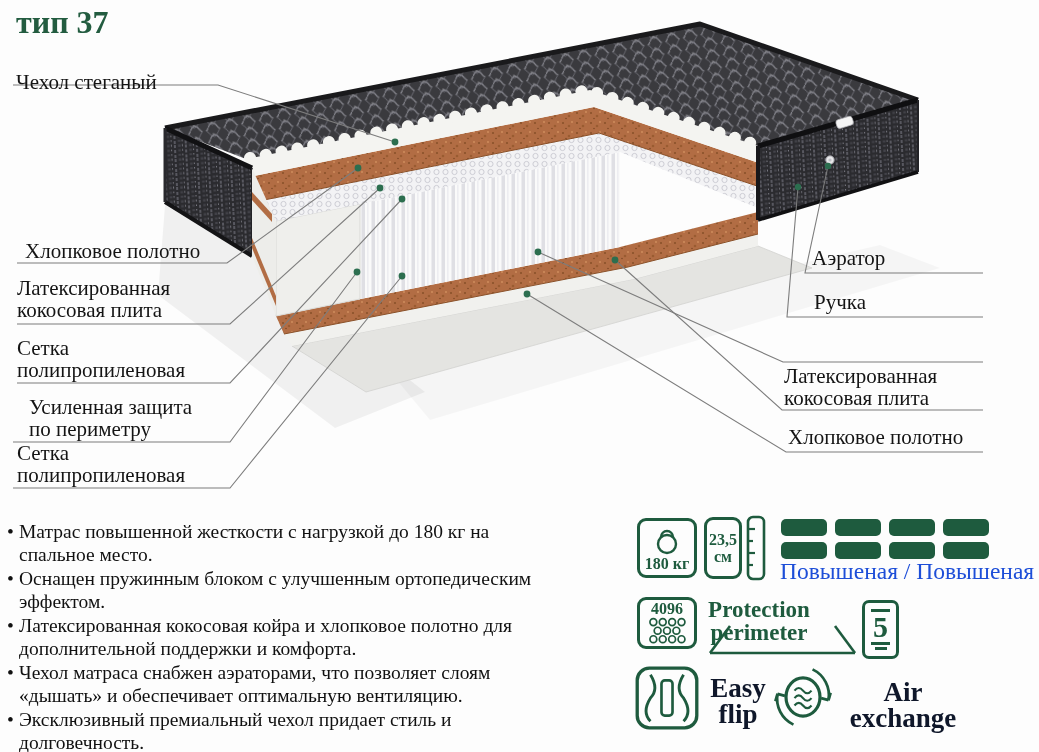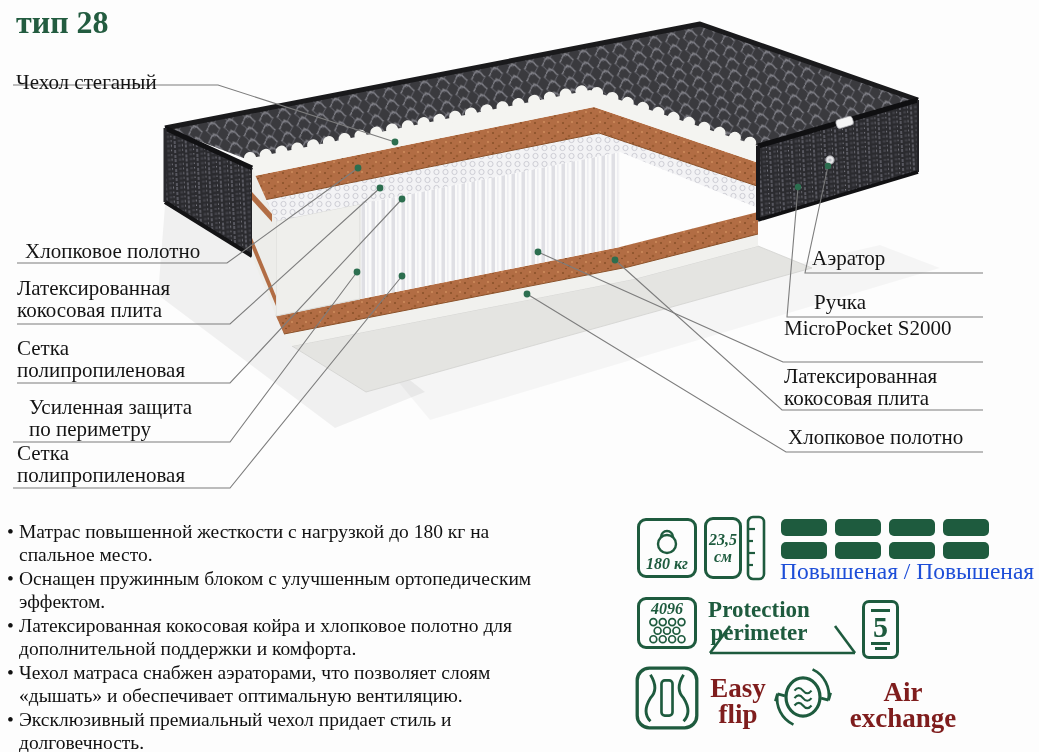--- a/index.html
+++ b/index.html
@@ -10,27 +10,27 @@
   .stage{position:absolute;inset:0;width:1039px;height:752px;}
   .ill{position:absolute;left:0;top:0;width:1039px;height:752px;}
   .page-title{position:absolute;left:16px;top:4px;font-size:32px;font-weight:bold;color:#235c40;}
   .lbl{position:absolute;font-size:21px;line-height:22px;color:#141414;white-space:nowrap;}
   .lbl span{display:block;}
   .features{position:absolute;left:6px;top:520px;width:530px;font-size:19.5px;line-height:23px;color:#111;}
   .feat{position:relative;padding-left:13px;margin:0 0 1px 0;white-space:normal;}
   .feat::before{content:"\2022";position:absolute;left:1px;top:0;}
   .iconbox{position:absolute;border:3px solid #1e5b3e;border-radius:9px;box-sizing:border-box;
            display:flex;flex-direction:column;align-items:center;justify-content:flex-end;}
-  .green{color:#1e5b3e;font-weight:bold;font-style:italic;}
+  .green{color:#1e5b3e;font-weight:bold;}
   .icn-caption{font-size:16px;line-height:17px;text-align:center;}
   .firm-grid{position:absolute;left:781px;top:519px;width:208px;display:grid;
              grid-template-columns:repeat(4,46px);grid-auto-rows:17px;column-gap:8px;row-gap:6px;}
   .firm-grid div{background:#1e5b3e;border-radius:5px;}
   .firm-label{position:absolute;left:780px;top:558px;width:259px;font-size:23.5px;color:#1d4ed8;white-space:nowrap;}
-  .big-green{font-size:27px;line-height:26px;font-weight:bold;color:#7f1d1d;text-align:center;}
+  .big-green{font-size:27px;line-height:26px;font-weight:bold;color:#0f172a;text-align:center;}
   .prot{position:absolute;left:684px;top:598px;width:150px;text-align:center;font-size:23px;line-height:23px;font-weight:bold;color:#1e5b3e;}
   .five-box{position:absolute;left:862px;top:600px;width:37px;height:59px;border:3px solid #1e5b3e;border-radius:7px;
             box-sizing:border-box;display:flex;flex-direction:column;align-items:center;justify-content:center;gap:2px;}
   .five-box .bar{width:19px;height:3px;background:#1e5b3e;}
   .five-box .bar2{width:12px;height:2.5px;background:#1e5b3e;}
   .five-box .num{font-size:30px;line-height:26px;font-weight:bold;color:#1e5b3e;}
 </style>
 </head>
 <body>
 
@@ -133,21 +133,21 @@
       <circle cx="357" cy="272" r="3.4"></circle>
         <circle cx="402" cy="276" r="3.4"></circle>
       <circle cx="828" cy="166" r="3.2"></circle>
         <circle cx="798" cy="187" r="3.2"></circle>
       <circle cx="538" cy="252" r="3.4"></circle>
         <circle cx="615" cy="260" r="3.4"></circle>
       <circle cx="527" cy="294" r="3.4"></circle>
     </g>
   </svg>
 
-  <div class="page-title">тип 28</div>
+  <div class="page-title">тип 37</div>
 
   <div class="lbl" style="left:16px;top:71px;">
     <span>Чехол стеганый</span>
     </div>
   <div class="lbl" style="left:25px;top:240px;">
     <span>Хлопковое полотно</span>
     </div>
   <div class="lbl" style="left:17px;top:277px;">
     <span>Латексированная</span>
     <span>кокосовая плита</span>
@@ -165,21 +165,20 @@
     <span>полипропиленовая</span>
     </div>
 
   <div class="lbl" style="left:812px;top:247px;">
     <span>Аэратор</span>
     </div>
   <div class="lbl" style="left:814px;top:291px;">
     <span>Ручка</span>
     </div>
   <div class="lbl" style="left:784px;top:317px;">
-    <span>MicroPocket S2000</span>
     </div>
   <div class="lbl" style="left:784px;top:365px;">
     <span>Латексированная</span>
     <span>кокосовая плита</span>
     </div>
   <div class="lbl" style="left:788px;top:426px;">
     <span>Хлопковое полотно</span>
     </div>
 
   <div class="features">

